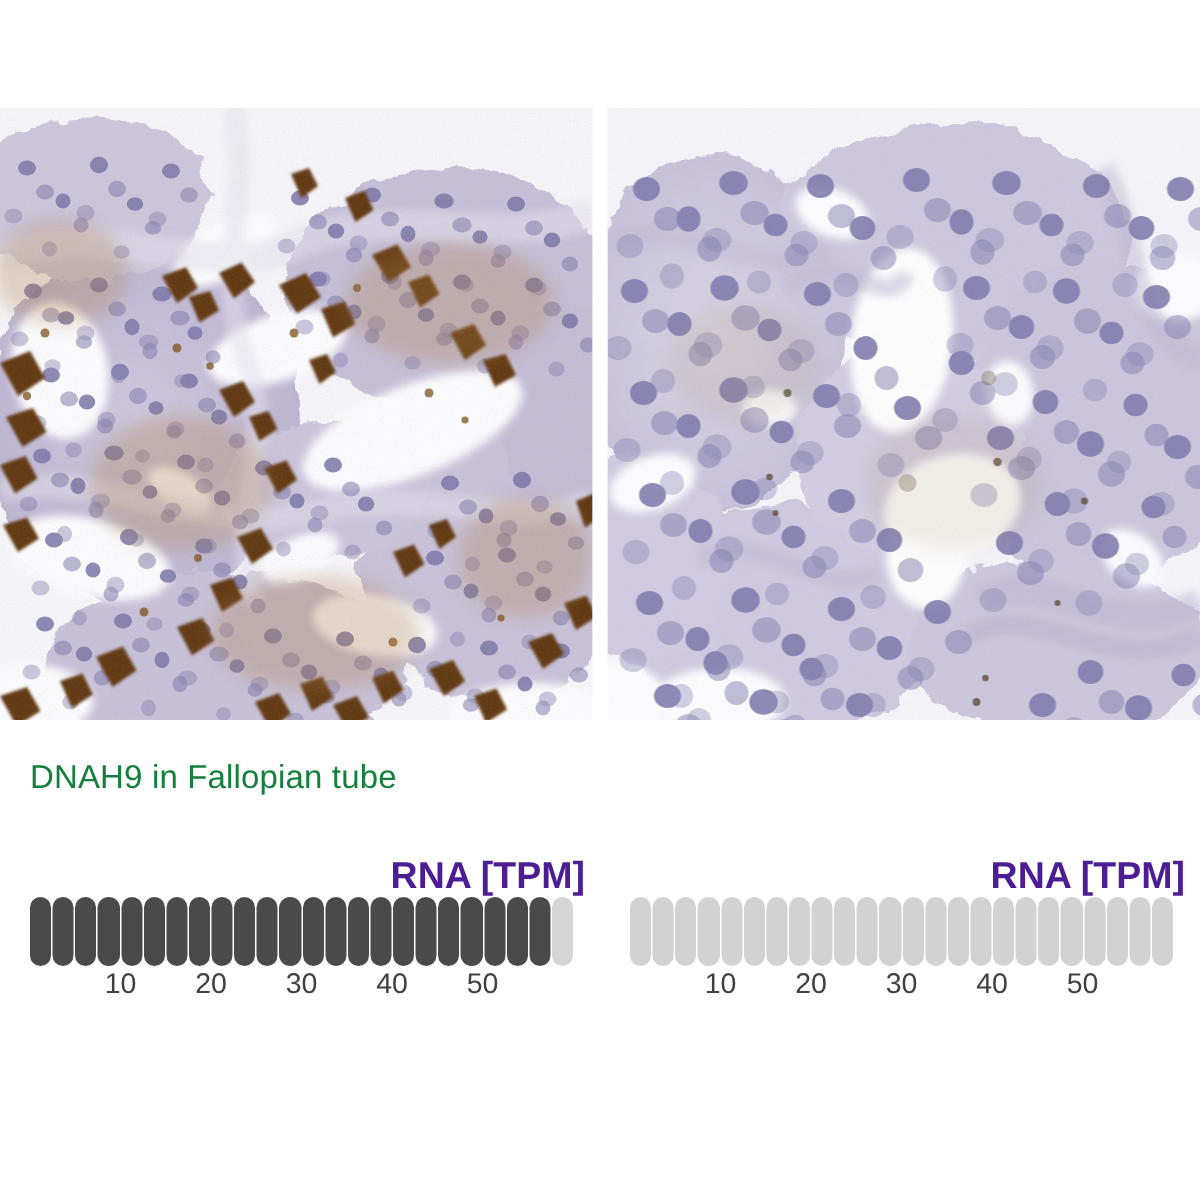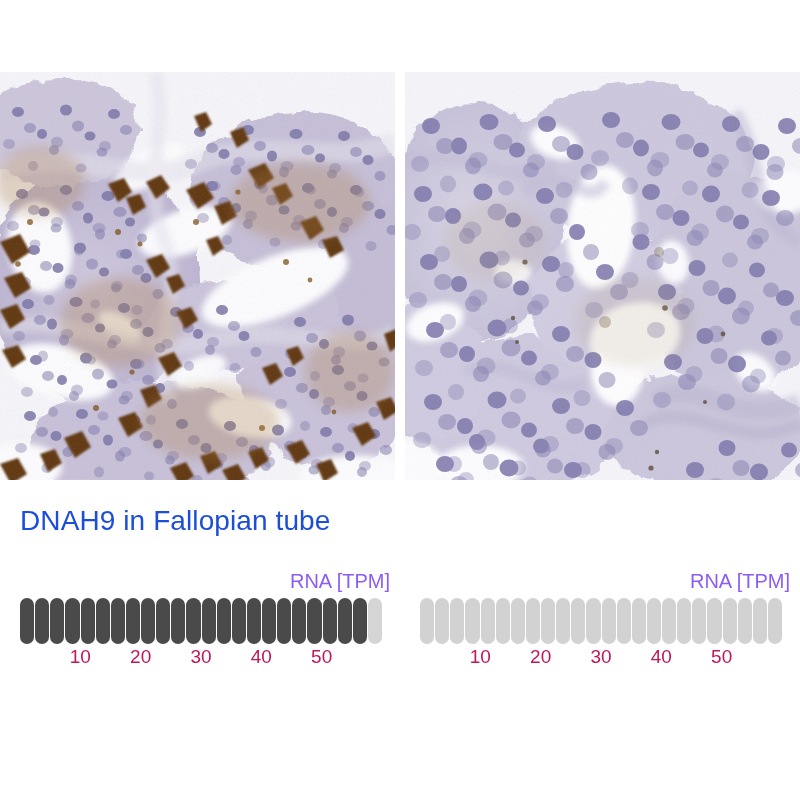--- a/index.html
+++ b/index.html
@@ -45,45 +45,46 @@
   .micro {
     position: absolute;
     left: 0; top: 0;
     width: 395px;
     height: 408px;
   }
 
   
   .caption {
     position: absolute;
-    font-size: 28px;
-    color: #1d4ed8;
+    font-size: 22px;
+    color: #15803d;
     letter-spacing: 0.1px;
     white-space: nowrap;
   }
   .caption.left  { left: 20px; top: 505px; }
   .caption.right { left: 420px; top: 505px; }
 
   
   .rna-block {
     position: absolute;
     top: 570px;
     width: 370px;
     height: 110px;
   }
   .rna-block.left  { left: 20px; }
   .rna-block.right { left: 420px; }
 
   .rna-label {
     position: absolute;
     right: 0;
     top: 0;
-    font-size: 20px;
-    color: #8b5cf6;
+    font-size: 25px;
+    color: #4c1d95;
     white-space: nowrap;
+    font-weight: bold;
   }
 
   .bar-track {
     position: absolute;
     left: 0;
     top: 28px;
     width: 362px;
     height: 46px;
     display: flex;
     gap: 1px;
@@ -101,21 +102,21 @@
     position: absolute;
     left: 0;
     top: 76px;
     width: 362px;
     height: 26px;
   }
   .tick {
     position: absolute;
     top: 0;
     font-size: 19px;
-    color: #be185d;
+    color: #404040;
     transform: translateX(-50%);
     white-space: nowrap;
   }
 </style>
 </head>
 <body>
 
 <div class="page">
 
   <div class="panels">

